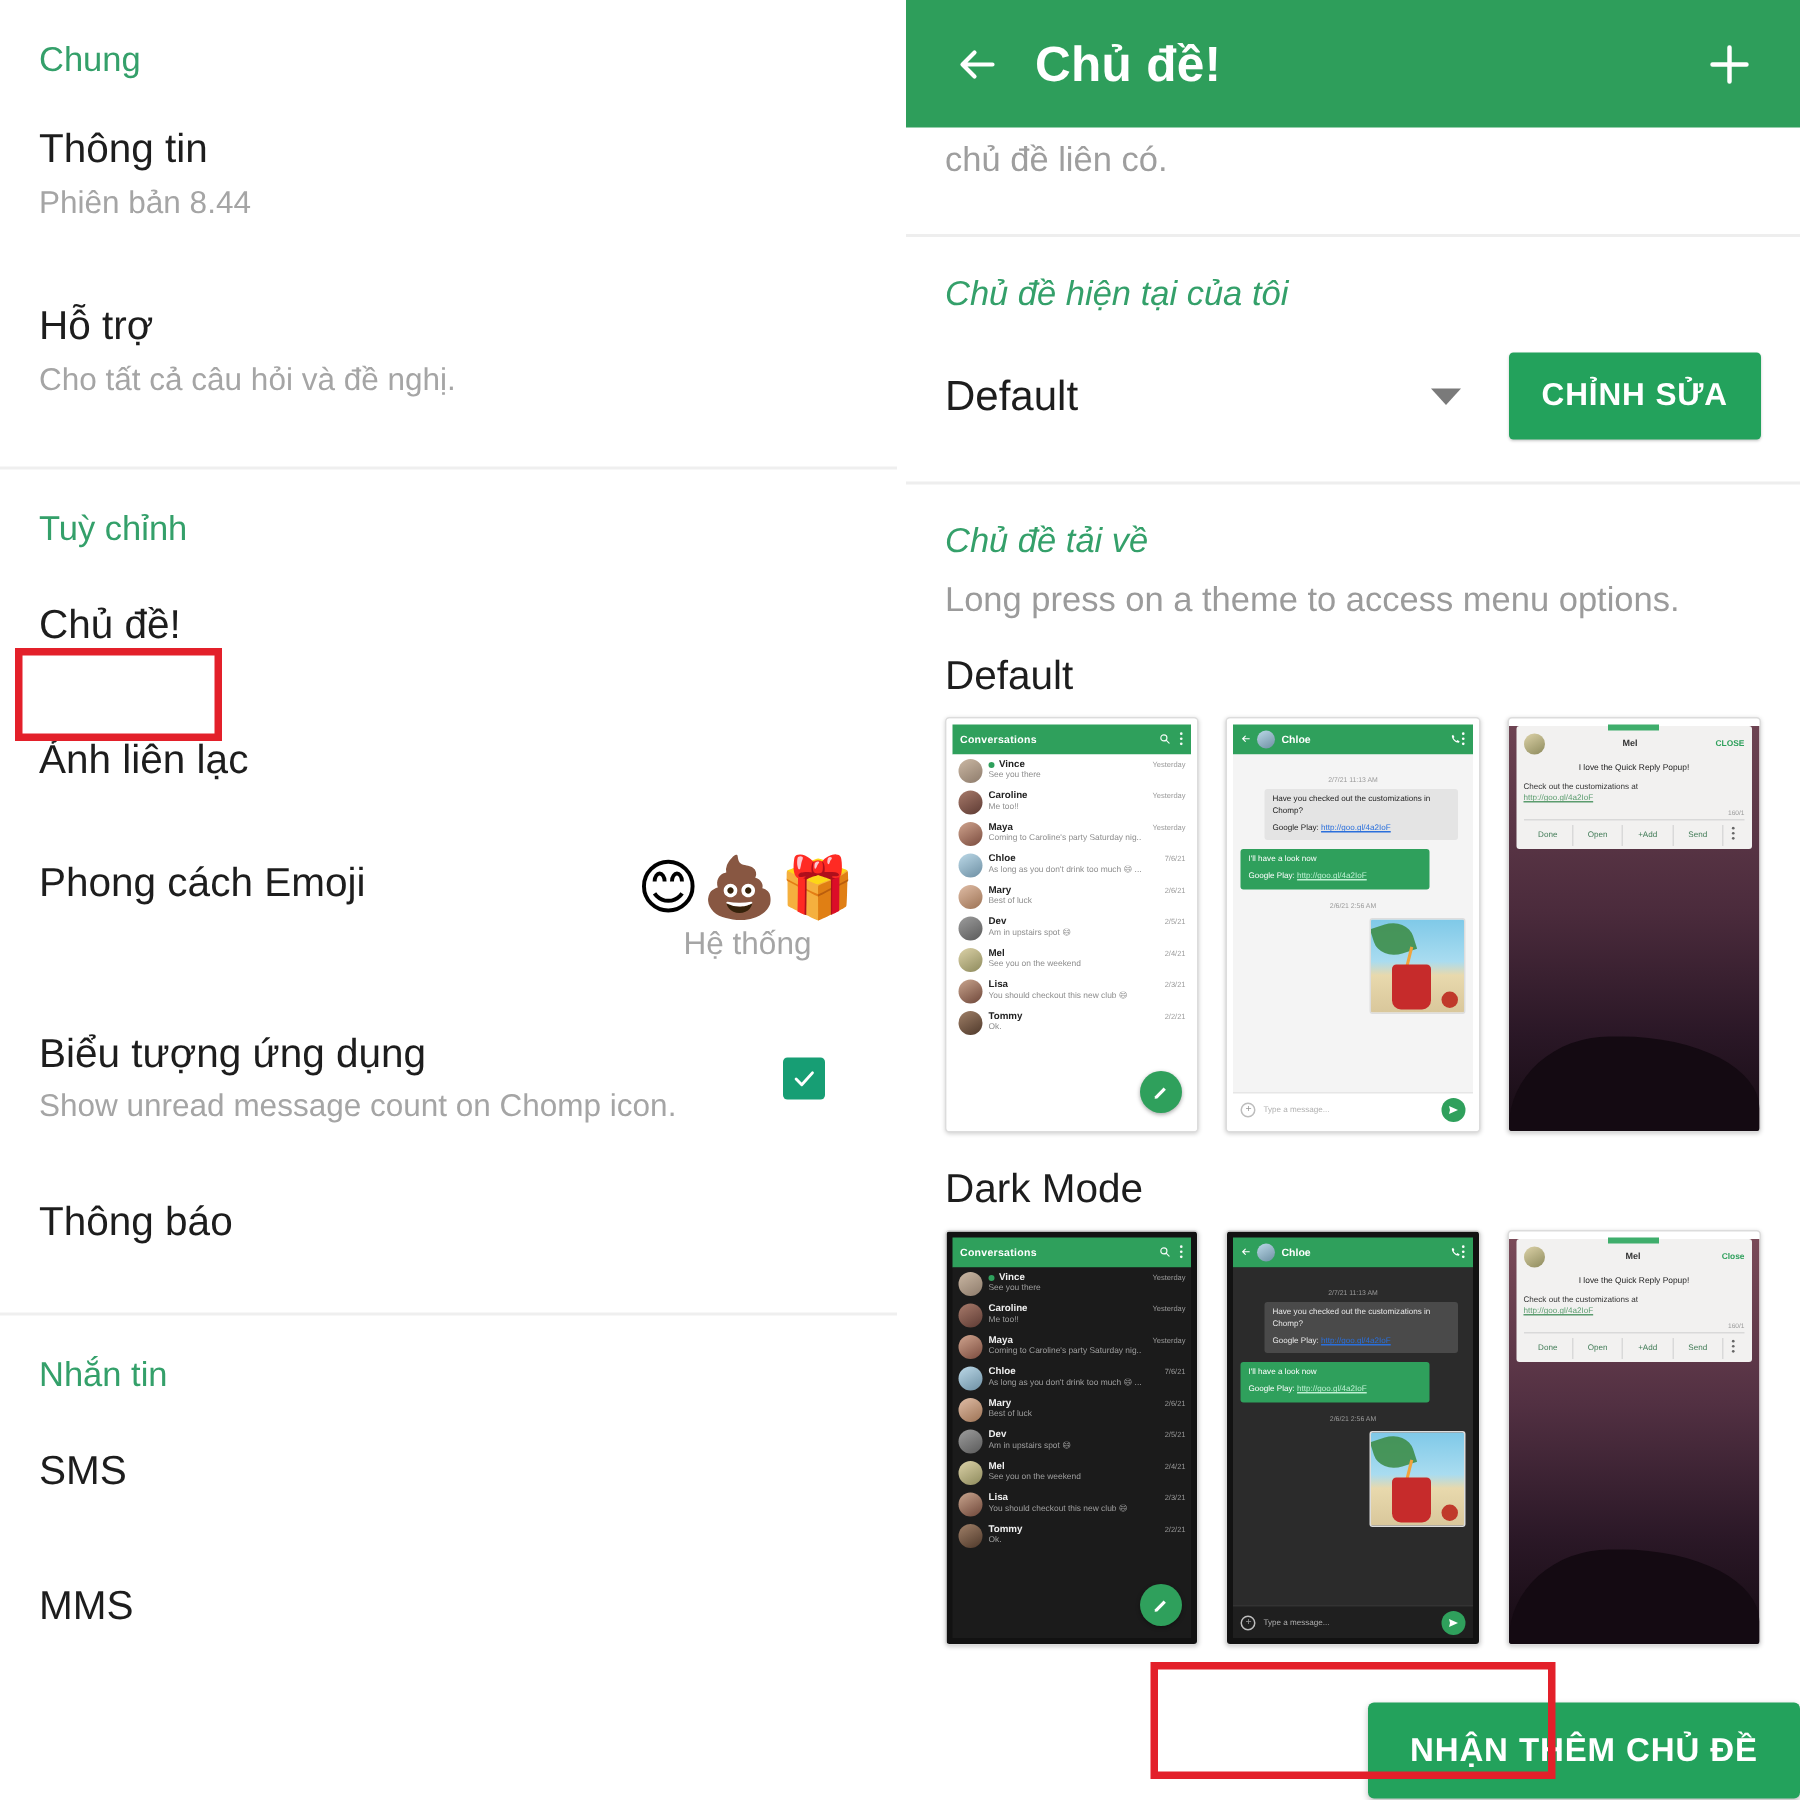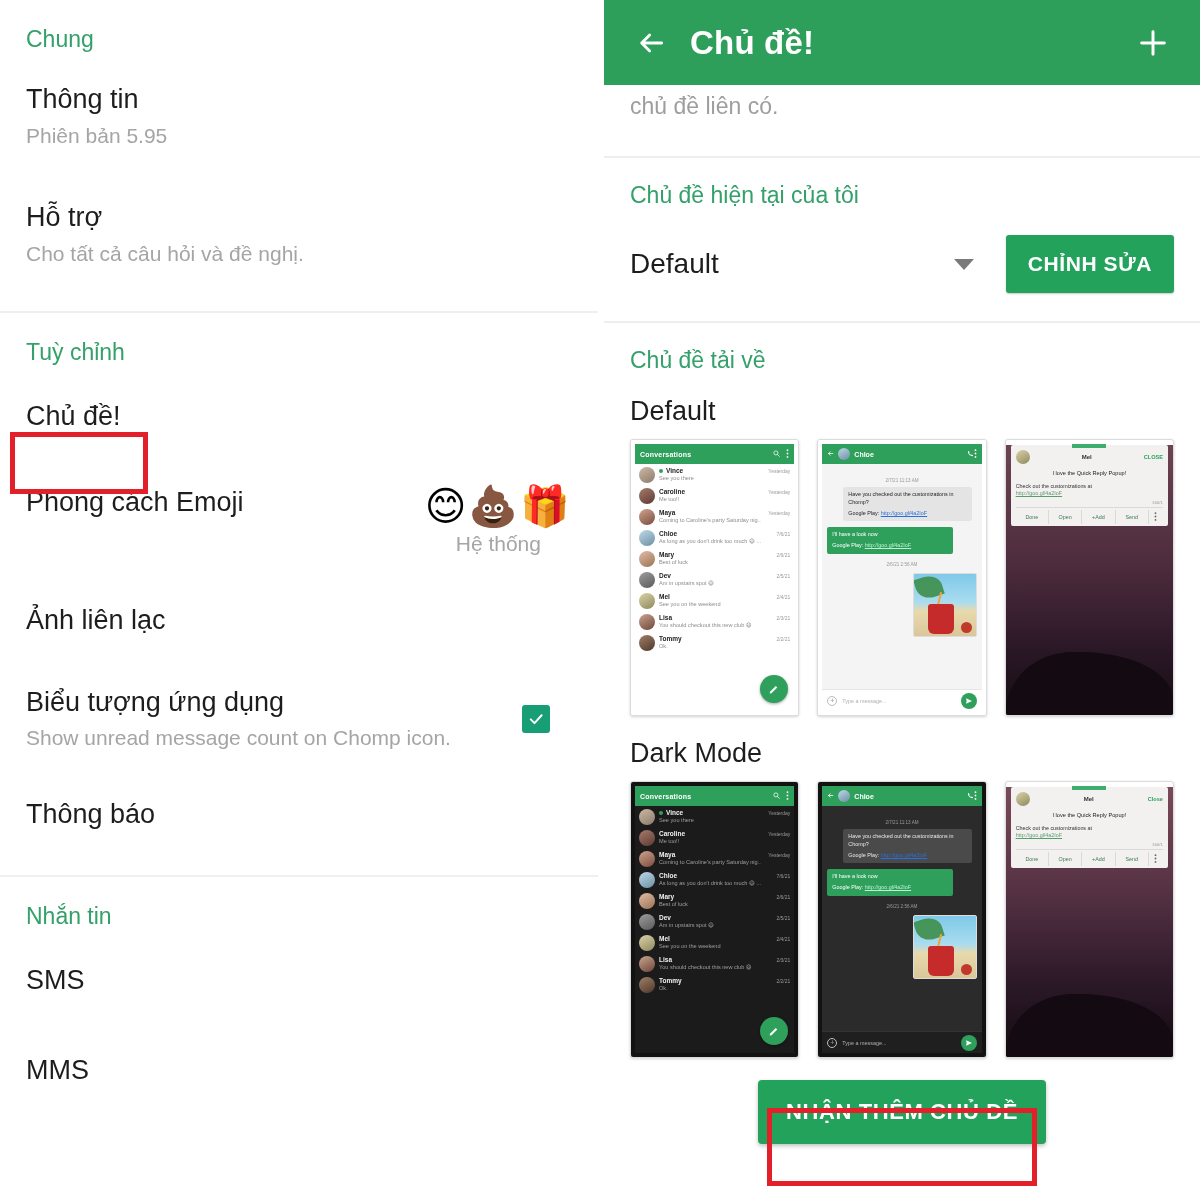--- a/index.html
+++ b/index.html
@@ -56,21 +56,21 @@
   }
   .checkbox svg { display:block; }
   .highlight-box {
     position: absolute; border: 5px solid #e3202a; background: transparent;
     pointer-events: none;
   }
   #hl-theme { left: 10px; top: 432px; width: 138px; height: 62px; }
   #hl-getmore { left: 763px; top: 1108px; width: 270px; height: 78px; }
   .cut-text { font-size: 23px; color: #9e9e9e; padding: 8px 26px 0 26px; }
   .r-divider { height: 2px; background: #eeeeee; margin: 36px 0 0 0; }
-  .r-section-head { color: #34a06a; font-size: 23px; padding: 24px 26px 0 26px; }
+  .r-section-head { color: #34a06a; font-size: 23px; padding: 24px 26px 0 26px; font-style: italic; }
 
   .current-theme-row {
     display:flex; align-items:center; padding: 26px 26px 22px 26px; gap: 10px;
   }
   .select-wrap {
     flex: 1; display:flex; align-items:center; justify-content:space-between;
     padding-right: 22px;
   }
   .select-value { font-size: 28px; color: #1d1d1d; }
   .caret { width:0; height:0; border-left:10px solid transparent; border-right:10px solid transparent; border-top:11px solid #7a7a7a; }
@@ -160,75 +160,75 @@
   .q-msg { text-align:center; font-size:5.6px; color:#222; margin: 6px 0 6px 0;}
   .q-sub { font-size:5.4px; color:#333; line-height:1.5; }
   .q-link { font-size:5.4px; color:#5b9c6e; text-decoration:underline; word-break:break-all; }
   .q-count { text-align:right; font-size:4.4px; color:#9a9a9a; margin-top:4px; }
   .q-acts { display:flex; align-items:center; border-top:1px solid #d9d9d9; margin-top:2px; }
   .q-act { flex:1; text-align:center; font-size:5.4px; color:#3f7a55; padding: 4px 0; border-right:1px solid #d9d9d9; }
   .q-act:last-child { border-right:none; flex:0 0 14px; }
   .q-hill { position:absolute; left:0; right:0; bottom:0; height:68px; background:#140a12; border-radius: 40% 55% 0 0 / 60px 48px 0 0; }
 
   
-  .get-more-wrap { display:flex; justify-content:center; margin-top: 22px; }
+  .get-more-wrap { display:flex; justify-content:flex-end; margin-top: 38px; }
   .btn-getmore {
     background:#23a25c; color:#fff; font-size: 22px; font-weight: 700; letter-spacing:.6px;
     padding: 19px 28px; border-radius:4px; border:none; box-shadow: 0 2px 4px rgba(0,0,0,.25);
   }
 </style>
 </head>
 <body>
 
 <div class="screen">
 
   <div class="panel panel-left">
 
 
     <div class="list">
 
       <div class="section-head">Chung</div>
 
       <div class="row row-tall">
         <div class="row-main">
           <div class="row-title">Thông tin</div>
-          <div class="row-sub">Phiên bản 5.95</div>
+          <div class="row-sub">Phiên bản 8.44</div>
         </div>
       </div>
 
       <div class="row row-tall">
         <div class="row-main">
           <div class="row-title">Hỗ trợ</div>
           <div class="row-sub">Cho tất cả câu hỏi và đề nghị.</div>
         </div>
       </div>
 
       <div class="divider"></div>
 
       <div class="section-head">Tuỳ chỉnh</div>
 
       <div class="row" style="padding-top:30px;padding-bottom:30px">
         <div class="row-main">
           <div class="row-title">Chủ đề!</div>
+        </div>
+      </div>
+
+      <div class="row" style="padding-top:26px;padding-bottom:26px">
+        <div class="row-main">
+          <div class="row-title">Ảnh liên lạc</div>
         </div>
       </div>
 
       <div class="row" style="padding-top:22px;padding-bottom:22px">
         <div class="row-main">
           <div class="row-title">Phong cách Emoji</div>
         </div>
         <div class="emoji-cell">
           <div class="emoji-glyphs">😊💩🎁</div>
           <div class="emoji-caption">Hệ thống</div>
-        </div>
-      </div>
-
-      <div class="row" style="padding-top:26px;padding-bottom:26px">
-        <div class="row-main">
-          <div class="row-title">Ảnh liên lạc</div>
         </div>
       </div>
 
       <div class="row" style="padding-top:22px;padding-bottom:20px">
         <div class="row-main">
           <div class="row-title">Biểu tượng ứng dụng</div>
           <div class="row-sub">Show unread message count on Chomp icon.</div>
         </div>
         <div class="checkbox">
           <svg width="18" height="18" viewBox="0 0 24 24">
@@ -298,20 +298,21 @@
       <div class="select-wrap">
         <div class="select-value">Default</div>
         <div class="caret"></div>
       </div>
       <button class="btn-edit">CHỈNH SỬA</button>
     </div>
 
     <div class="r-divider" style="margin-top:6px"></div>
 
     <div class="r-section-head">Chủ đề tải về</div>
+    <div class="hint">Long press on a theme to access menu options.</div>
 
     <div class="theme-name">Default</div>
     <div class="thumb-row">
 
       <div class="thumb">
         <div class="thumb-pad">
           <div class="t-bar">
             <span>Conversations</span>
             <span class="sp"></span>
             <span class="ic">

